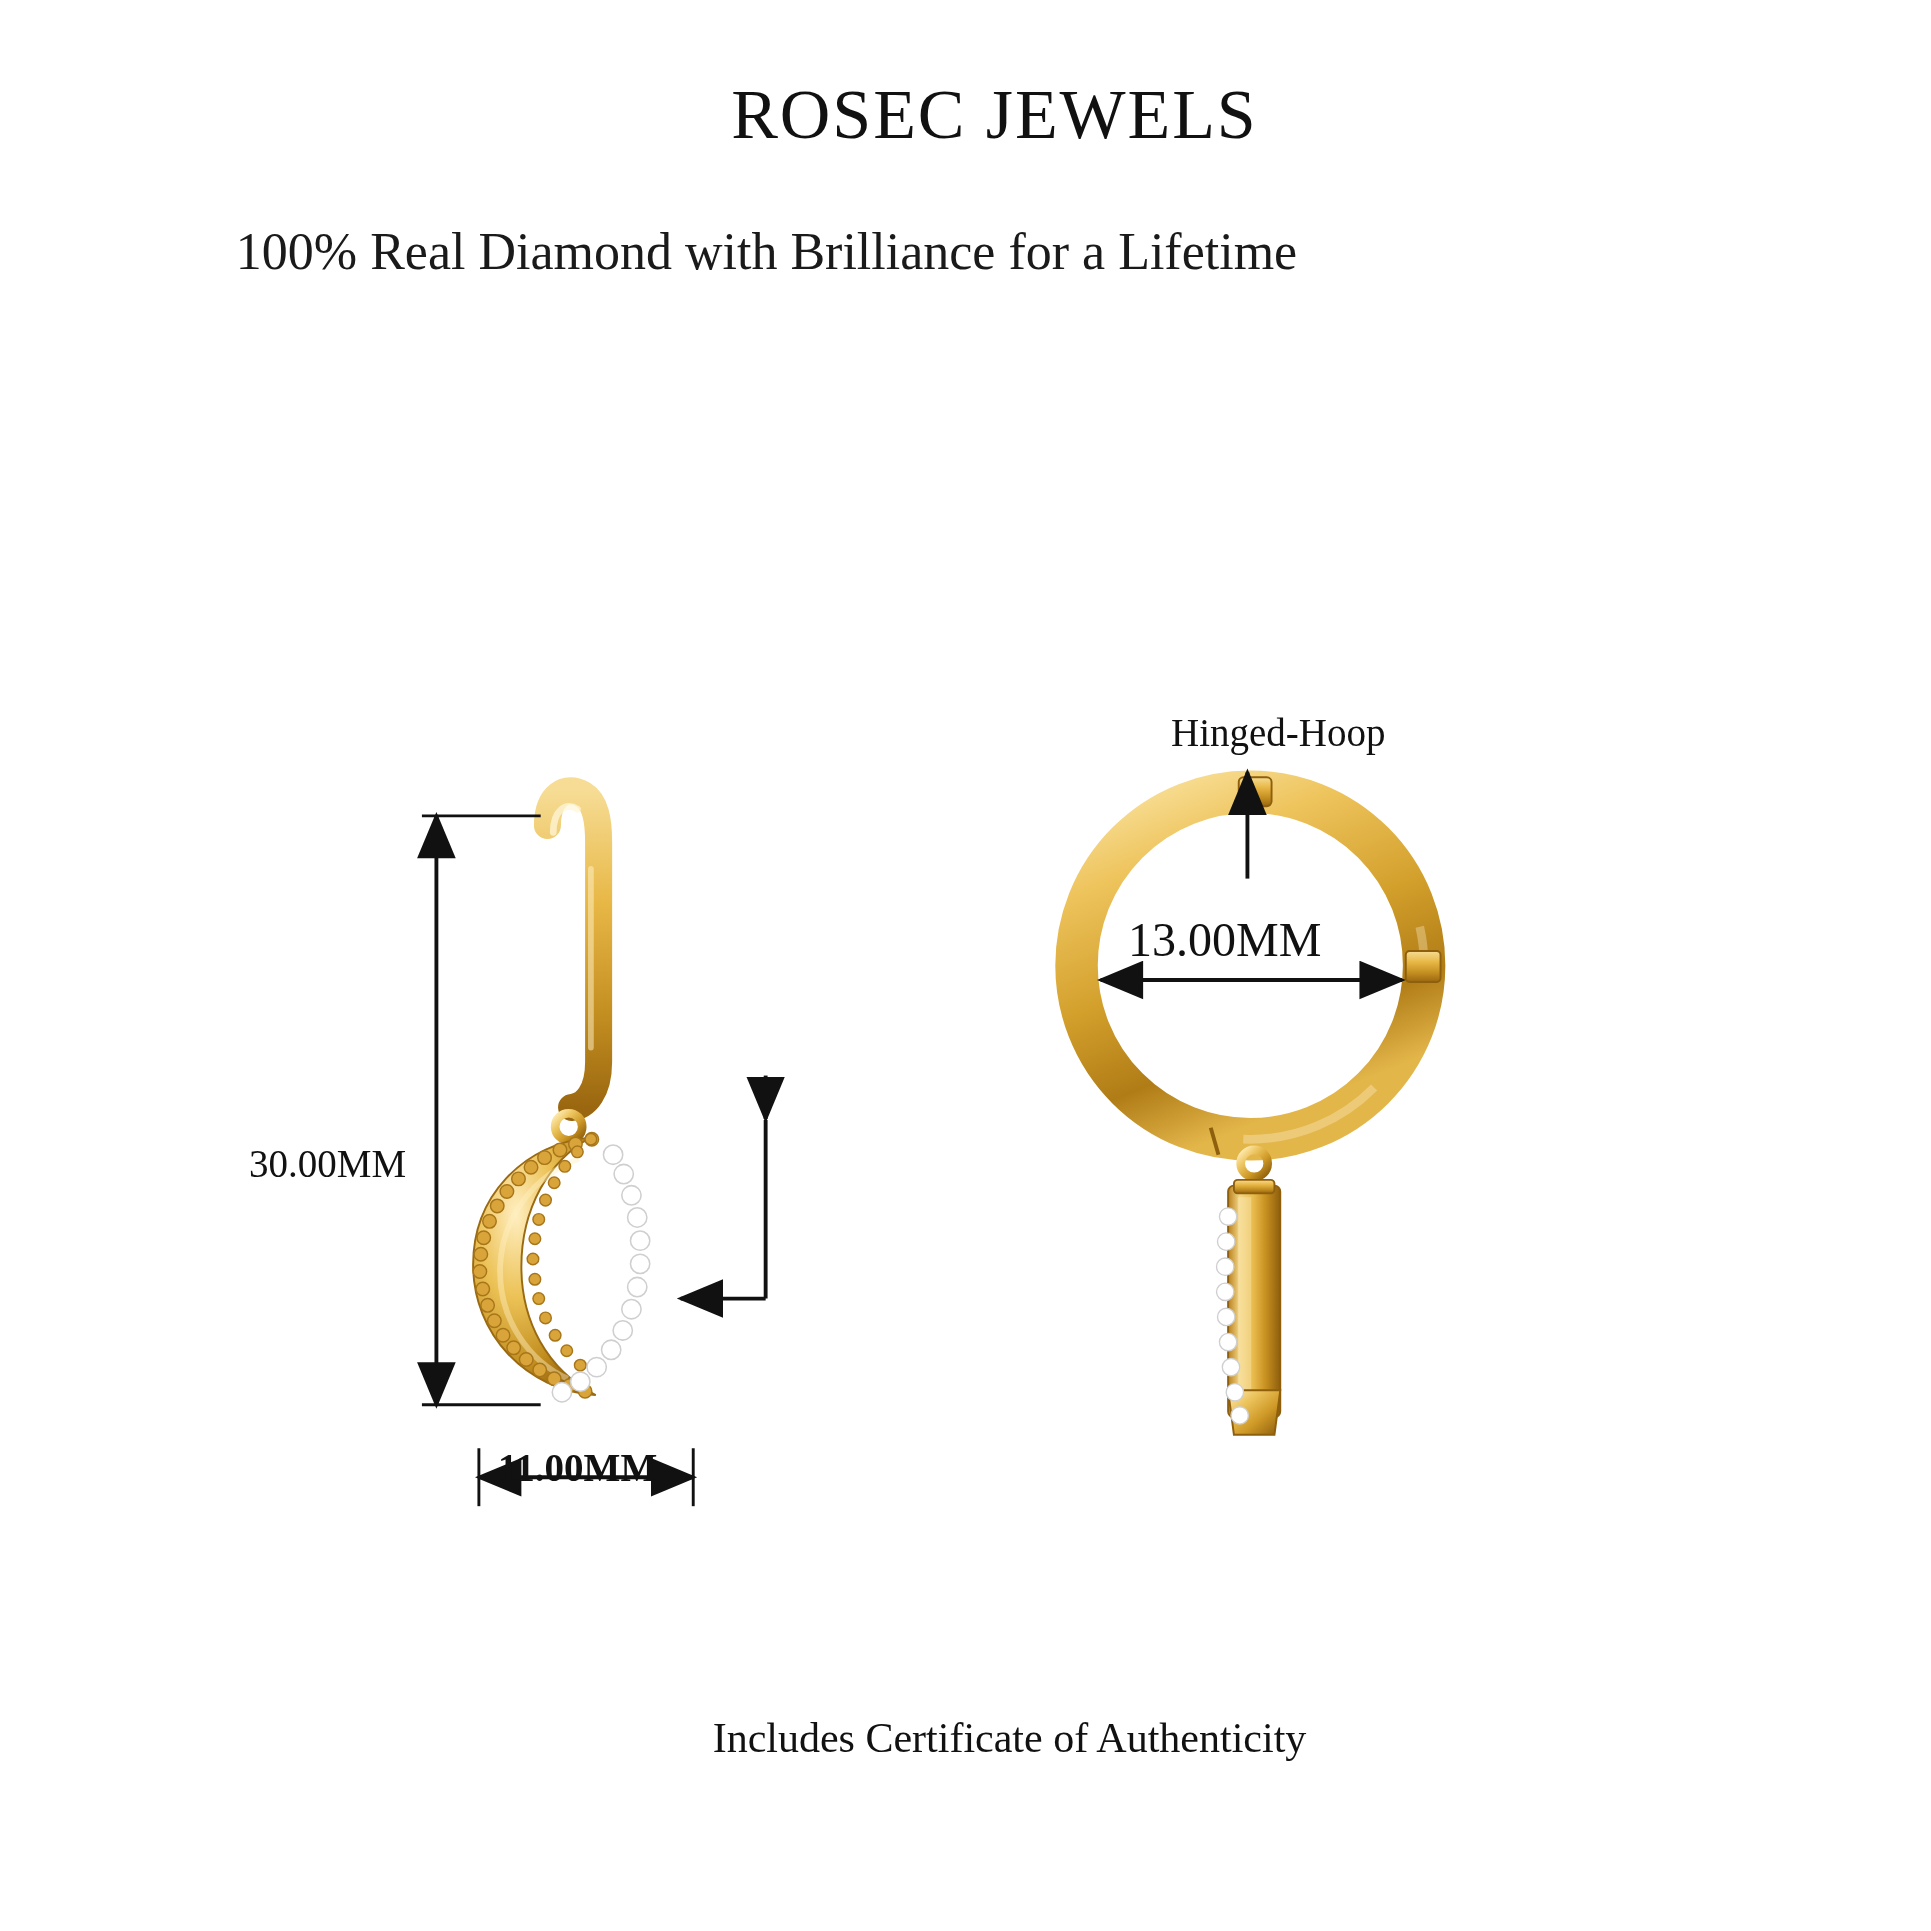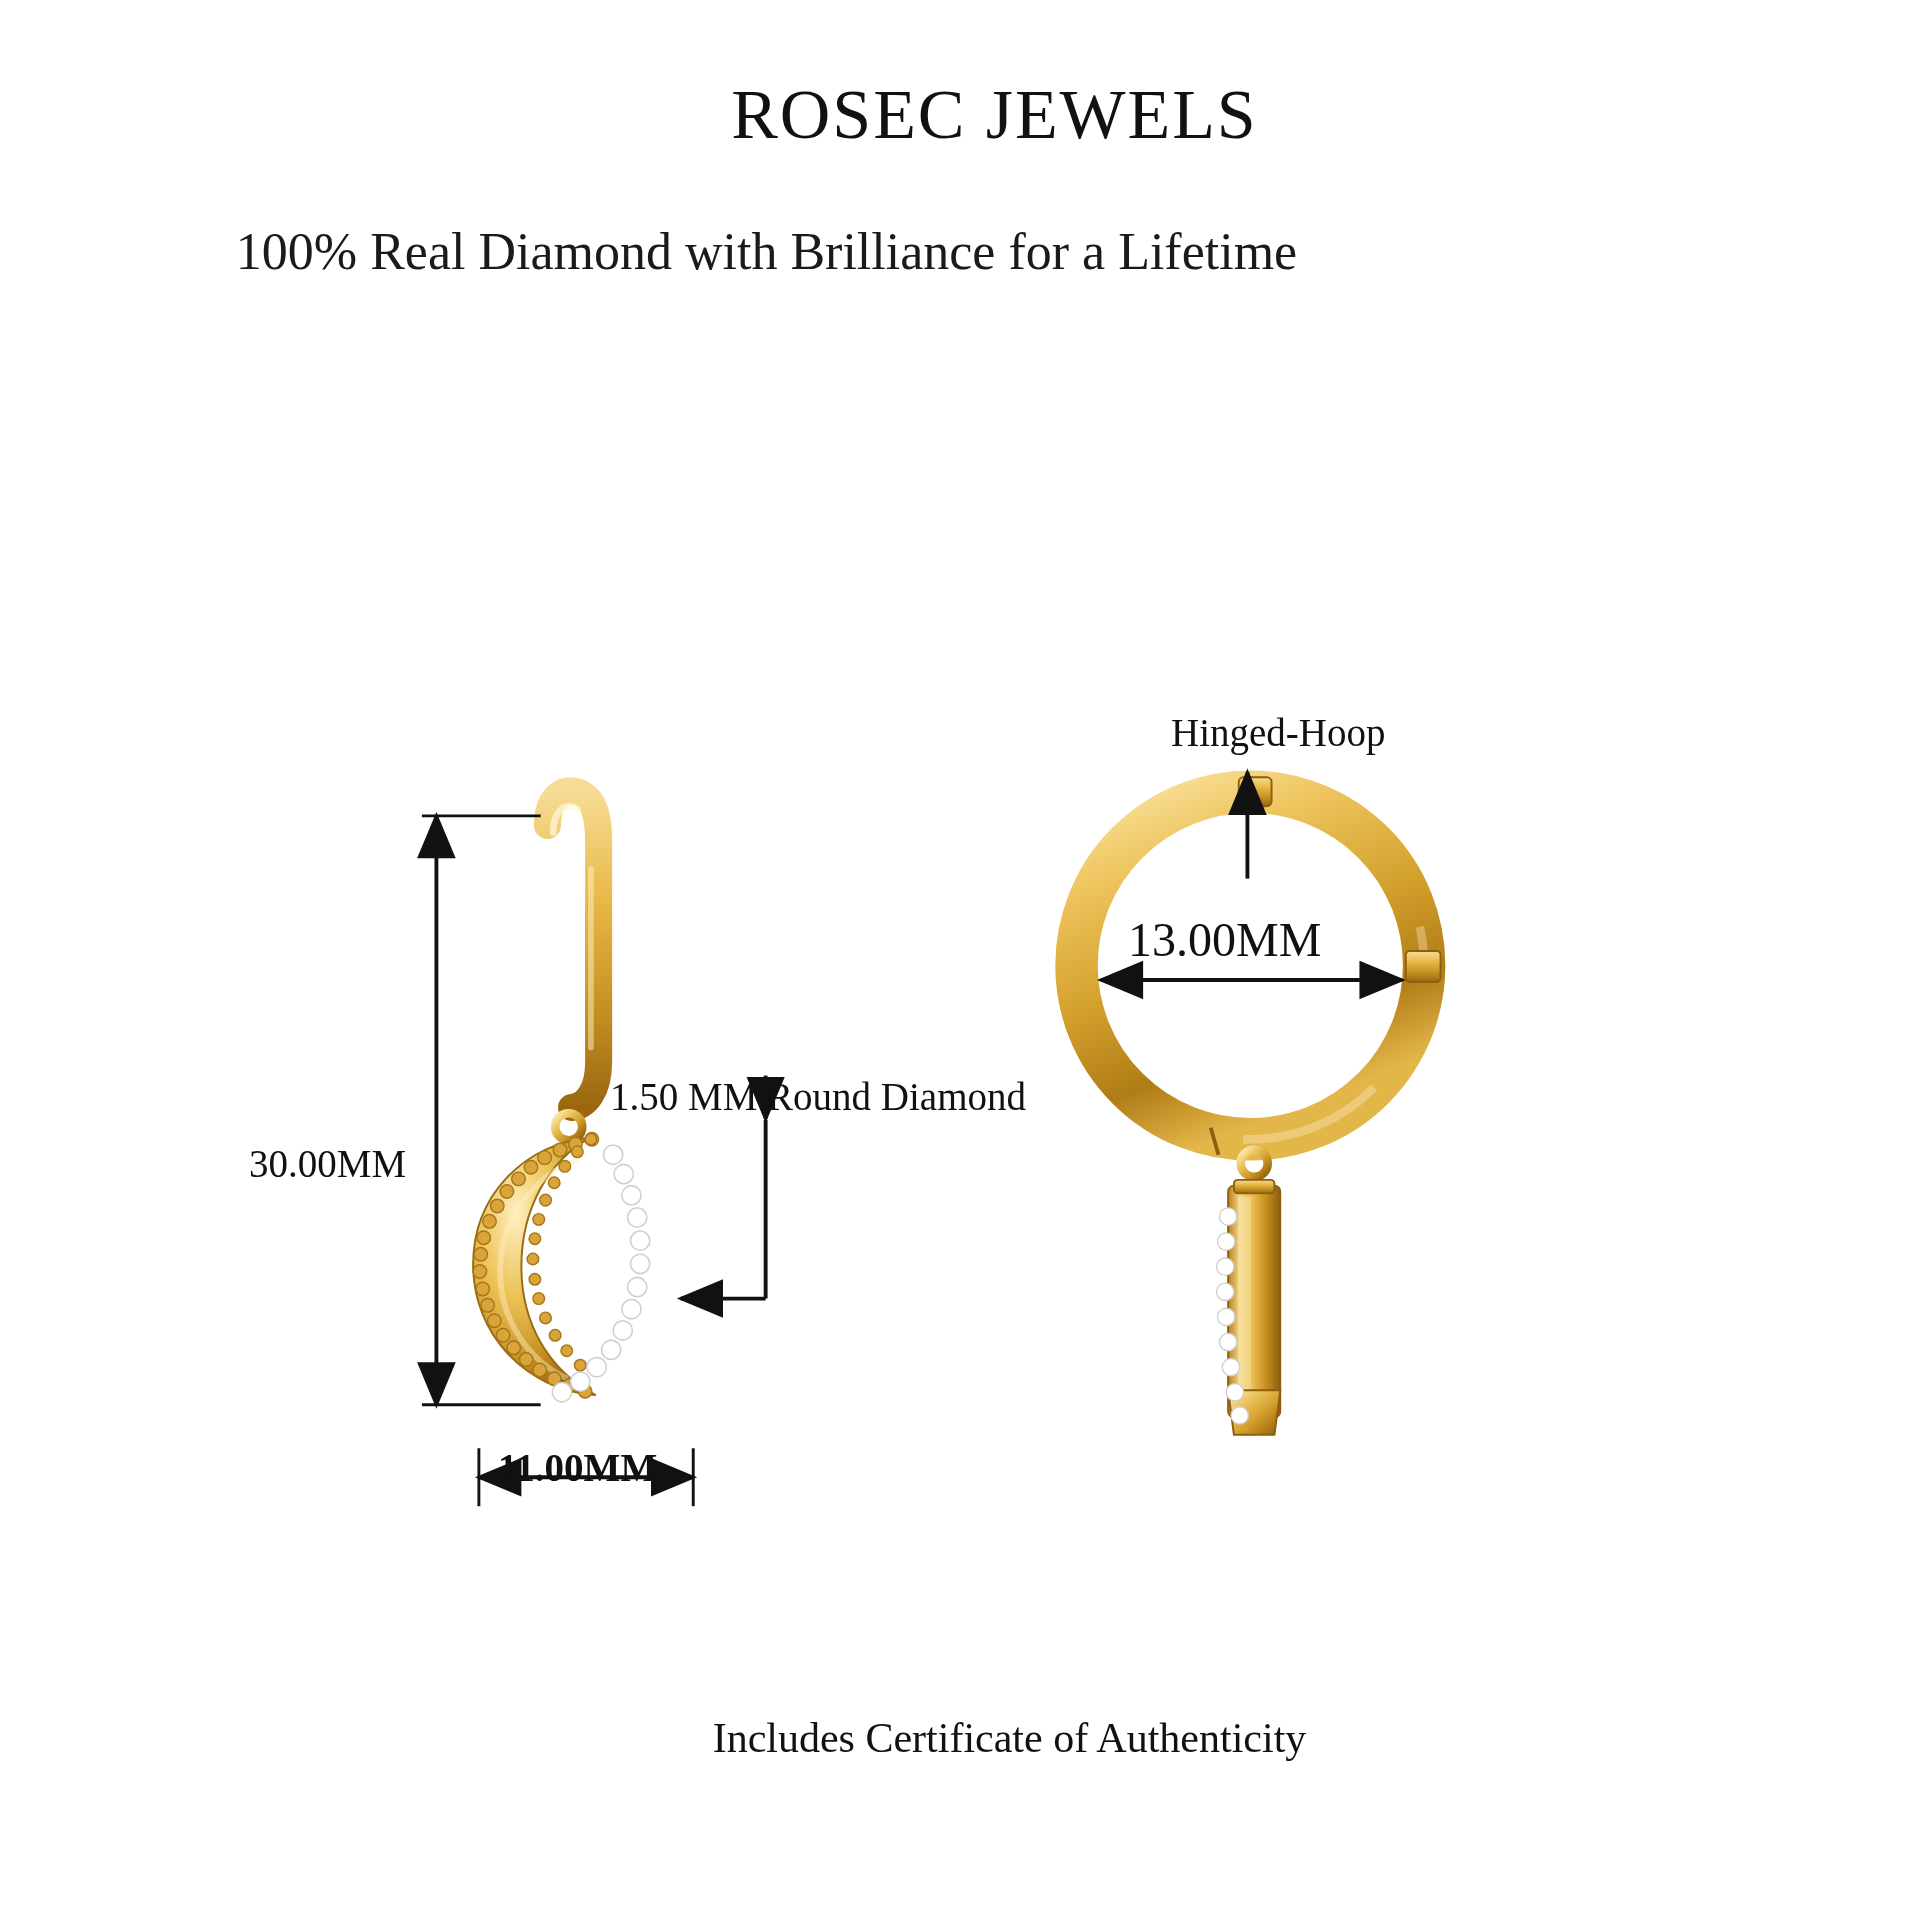--- a/index.html
+++ b/index.html
@@ -318,20 +318,19 @@
     <path d="M1293,905 L1293,798" stroke="#111" stroke-width="4" marker-end="url(#arrow)" opacity="0"></path>
 
     <path d="M1292,910 L1292,800" stroke="#111" stroke-width="4" marker-end="url(#arrow)"></path>
   </g>
 </svg>
 
 <div class="label label-dim-left">30.00MM</div>
 <div class="label label-dim-bottom">11.00MM</div>
 
 <div class="label label-diamond">
-  <div>1.50 MM Round Diamond</div>
 </div>
 
 <div class="label label-hoop-dim">13.00MM</div>
 <div class="label label-hinged">Hinged-Hoop</div>
 
 <div class="footer-note">Includes Certificate of Authenticity</div>
 
 
 </body></html>

